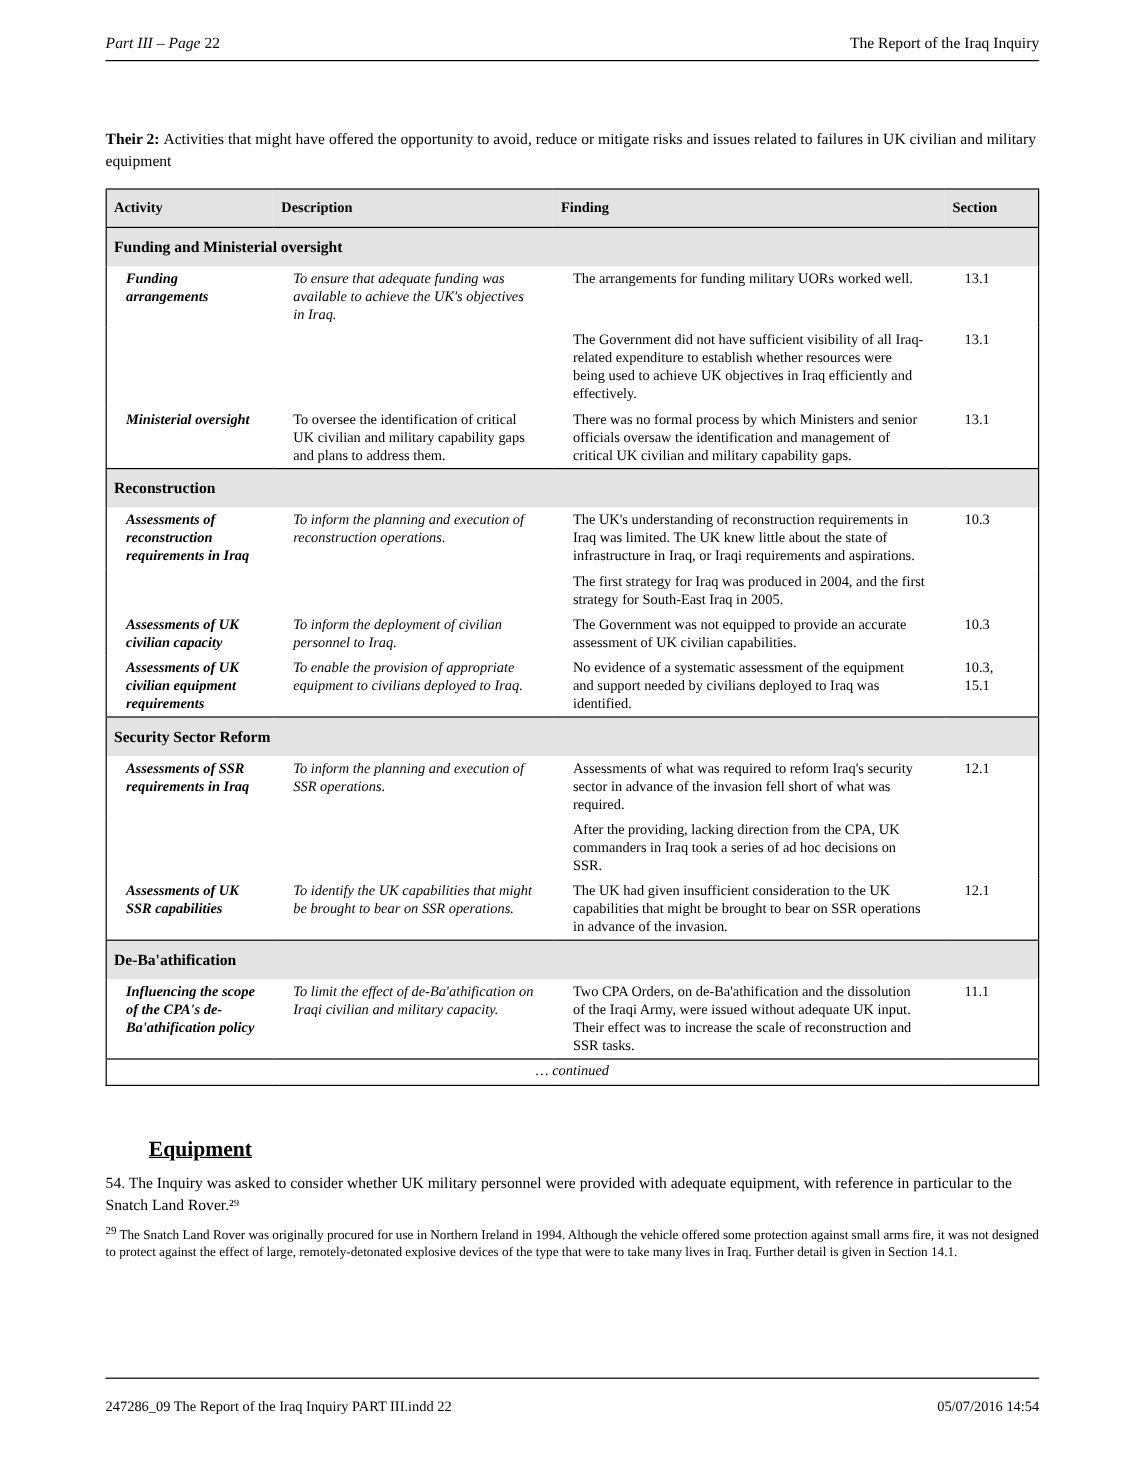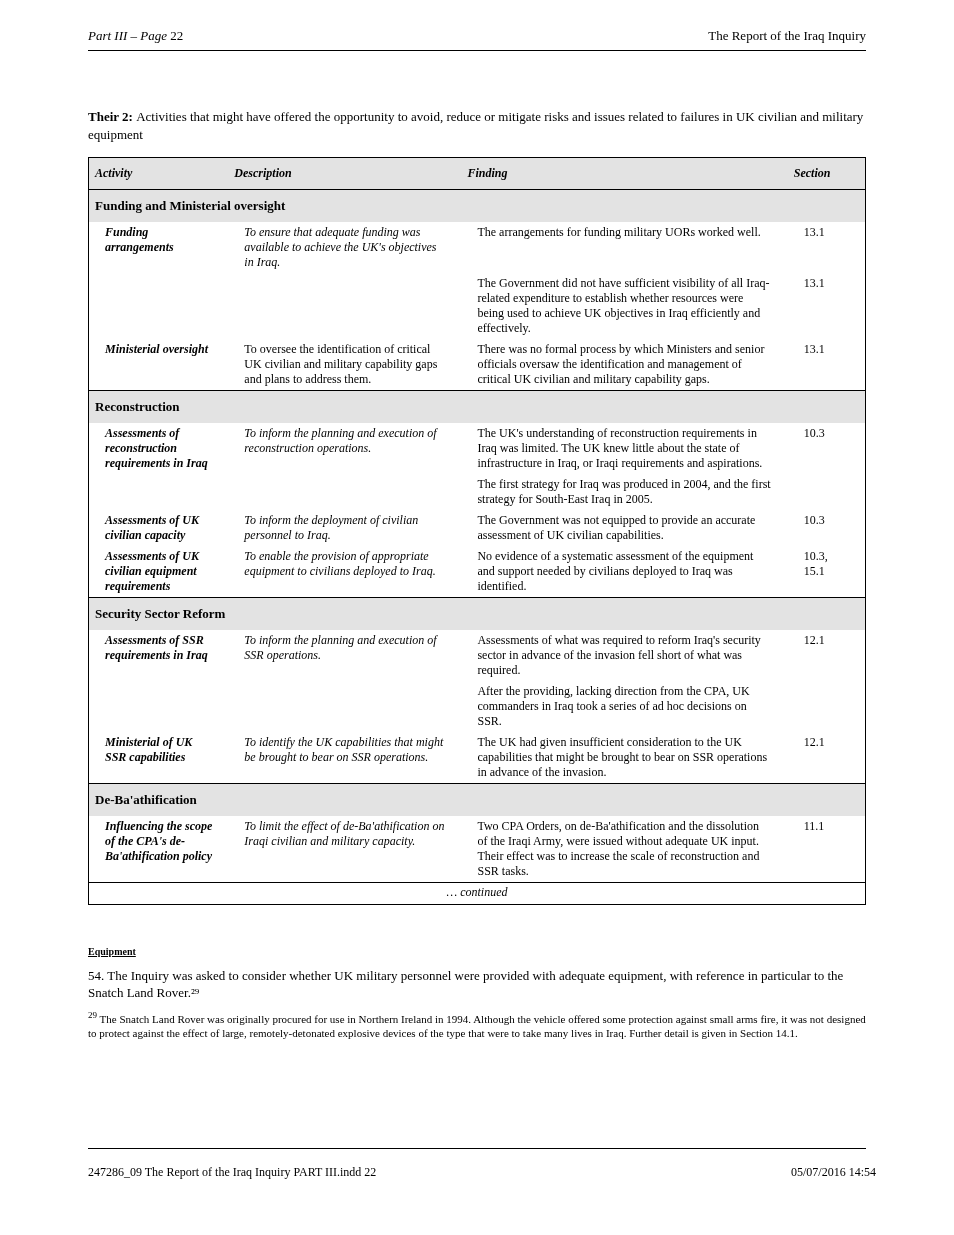--- a/index.html
+++ b/index.html
@@ -40,21 +40,20 @@
       width: calc(954px - 176px);
       font-size: 12px;
     }
     .tbl thead th {
       background: #e3e3e3;
       font-weight: bold;
       text-align: left;
       padding: 8px 6px;
       border-top: 1px solid #000;
       border-bottom: none;
-      font-style: italic;
     }
     .category-row td {
       border-top: 1px solid #000;
       background: #e3e3e3;
       font-weight: bold;
       font-size: 13px;
       padding: 8px 6px;
     }
     .data-row td {
       padding: 3px 16px;
@@ -69,41 +68,42 @@
       margin-top: 22px;
     }
     .body-section {
       margin: 40px 88px 0 88px;
       font-size: 13px;
       line-height: 1.35;
     }
     .body-section .heading {
       font-weight: bold;
       text-decoration: underline;
-      font-size: 10px;
+      font-size: 18px;
       margin-bottom: 8px;
+      margin-left: 36px;
     }
     .footnote {
       font-size: 11px;
       line-height: 1.3;
       margin-top: 8px;
     }
     .footer-rule {
       position: absolute;
       bottom: 78px;
       left: 88px;
       right: 88px;
       border: none;
       border-top: 1px solid #000;
     }
     .footer {
       position: absolute;
       bottom: 55px;
       left: 88px;
-      right: 78px;
+      right: 88px;
       display: flex;
       justify-content: space-between;
       font-size: 12px;
     }
   </style>
 </head>
 <body>
 
 <div class="header">
   <span><span class="header-left">Part III – Page </span><span>22</span></span>
@@ -190,21 +190,21 @@
         <td>Assessments of what was required to reform Iraq's security sector in advance of the invasion fell short of what was required.</td>
         <td>12.1</td>
       </tr>
       <tr class="data-row">
         <td style="font-style: italic; font-weight: bold;"></td>
         <td style="font-style: italic;"></td>
         <td>After the providing, lacking direction from the CPA, UK commanders in Iraq took a series of ad hoc decisions on SSR.</td>
         <td></td>
       </tr>
       <tr class="data-row">
-        <td style="font-style: italic; font-weight: bold;">Ministerial of UK SSR capabilities</td>
+        <td style="font-style: italic; font-weight: bold;">Assessments of UK SSR capabilities</td>
         <td style="font-style: italic;">To identify the UK capabilities that might be brought to bear on SSR operations.</td>
         <td>The UK had given insufficient consideration to the UK capabilities that might be brought to bear on SSR operations in advance of the invasion.</td>
         <td>12.1</td>
       </tr>
       <tr class="category-row">
         <td colspan="4">De-Ba'athification</td>
       </tr>
       <tr class="data-row">
         <td style="font-style: italic; font-weight: bold;">Influencing the scope of the CPA's de-Ba'athification policy</td>
         <td style="font-style: italic;">To limit the effect of de-Ba'athification on Iraqi civilian and military capacity.</td>

